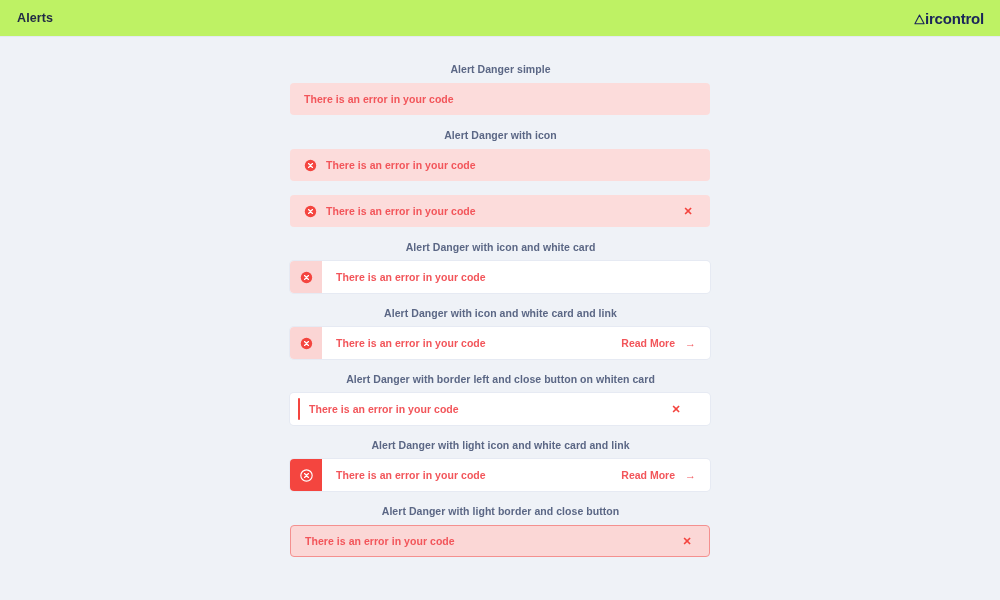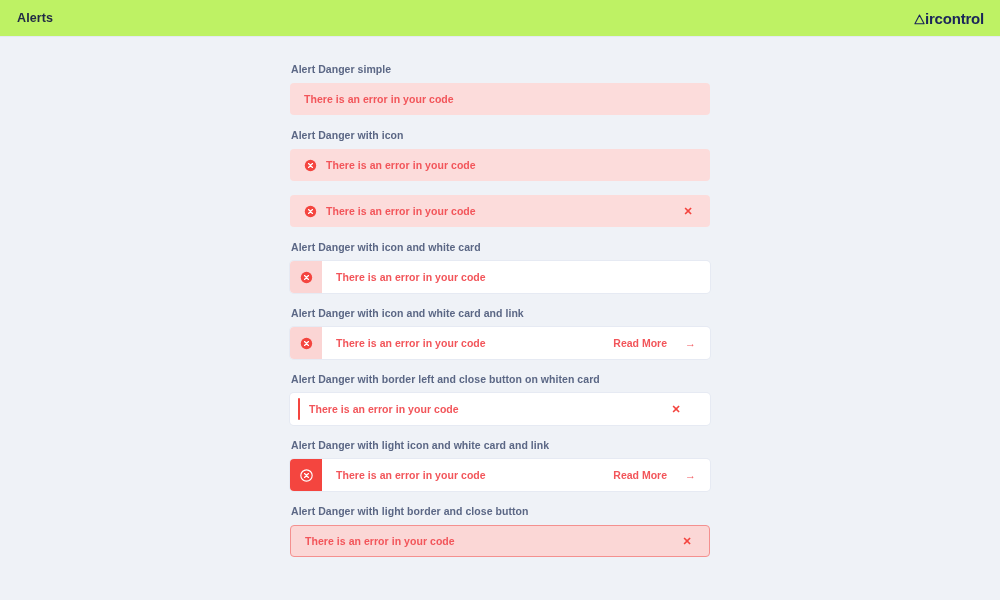--- a/index.html
+++ b/index.html
@@ -66,20 +66,21 @@
 
   .block { margin-bottom: 14px; }
 
   .block-label {
     font-size: 10.5px;
     font-weight: bold;
     color: #5b6785;
     letter-spacing: 0.05px;
     margin-bottom: 8px;
     padding-left: 1px;
+    text-align: center;
   }
 
   
   .alert {
     height: 32px;
     border-radius: 4px;
     display: flex;
     align-items: center;
     position: relative;
     overflow: hidden;
@@ -168,21 +169,21 @@
     font-family: "Liberation Sans", sans-serif;
   }
   .alert.card .close-btn { margin-right: 12px; }
 
   
   .read-more {
     margin-left: auto;
     flex: none;
     display: flex;
     align-items: center;
-    gap: 18px;
+    gap: 10px;
     font-size: 10.5px;
     font-weight: bold;
     color: #f2555a;
     text-decoration: none;
     cursor: pointer;
     white-space: nowrap;
   }
   .read-more .arrow { font-size: 11px; line-height: 1; }
 </style>
 </head>

